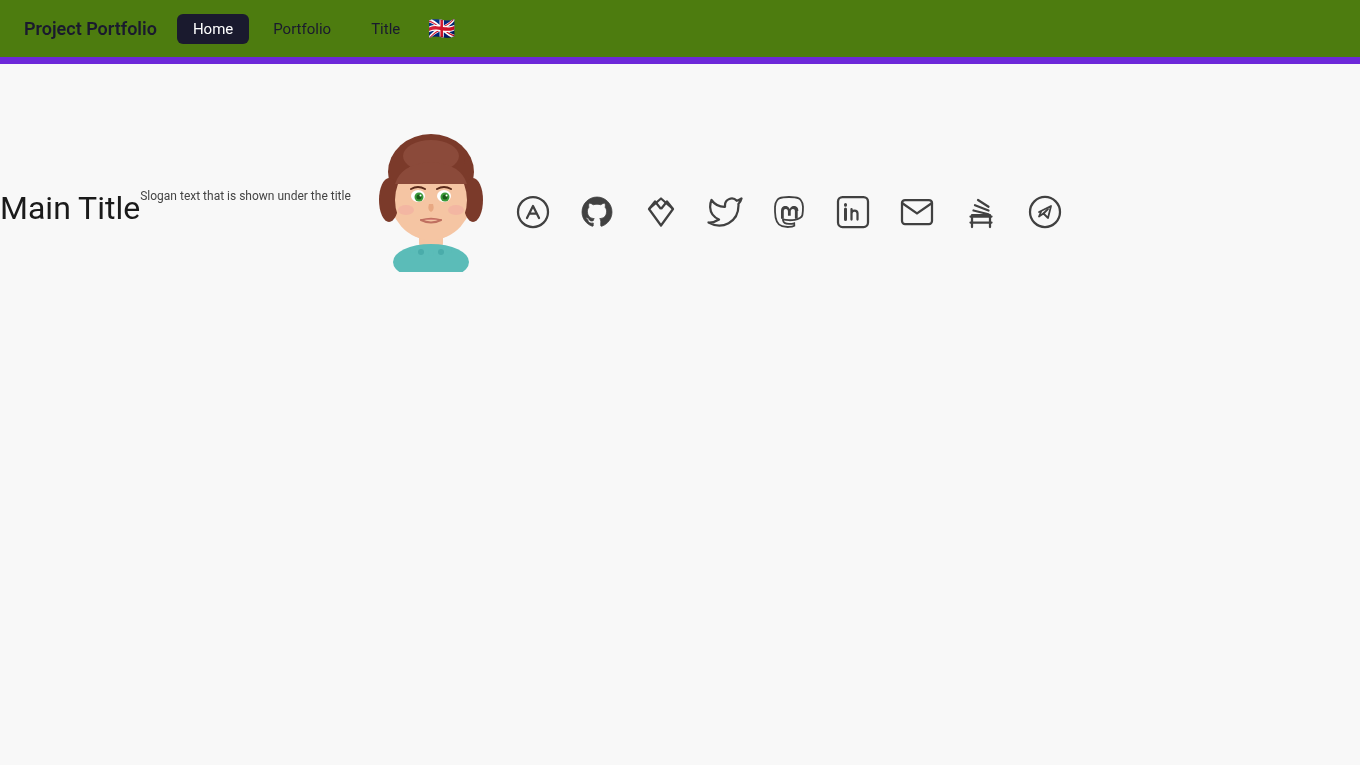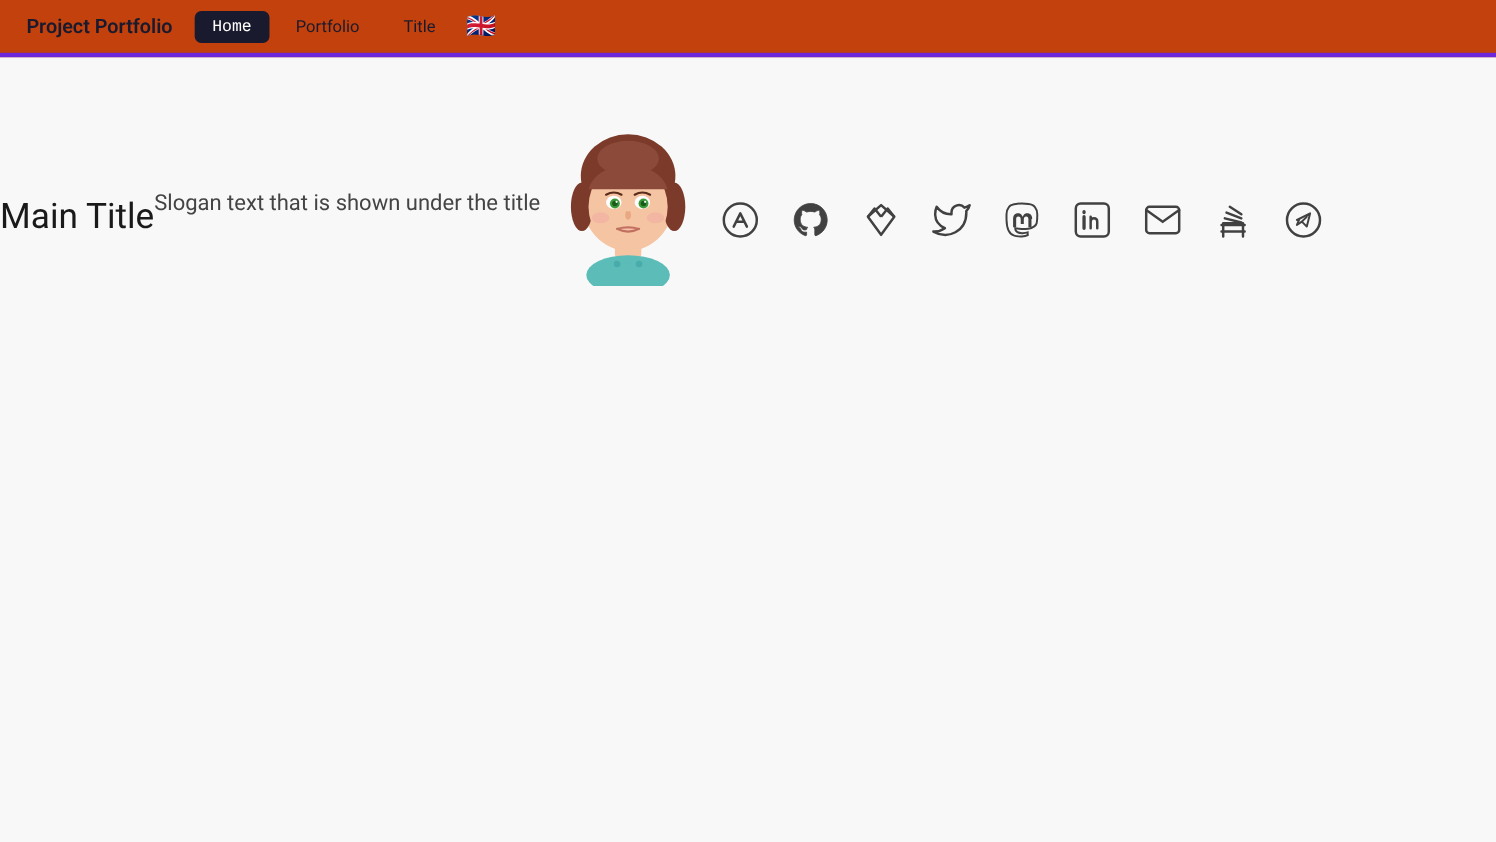--- a/index.html
+++ b/index.html
@@ -5,26 +5,26 @@
     * { margin: 0; padding: 0; box-sizing: border-box; }
 
     body {
       font-family: -apple-system, BlinkMacSystemFont, 'Segoe UI', Roboto, sans-serif;
       background: #f8f8f8;
       min-height: 765px;
     }
 
     
     nav {
-      background: #c2410c;
-      border-bottom: 4px solid #6d28d9;
+      background: #4d7c0f;
+      border-bottom: 7px solid #6d28d9;
       display: flex;
       align-items: center;
       padding: 0 24px;
-      height: 52px;
+      height: 64px;
       gap: 8px;
     }
 
     .nav-brand {
       font-size: 18px;
       font-weight: 600;
       color: #1a1a2e;
       margin-right: 12px;
     }
 
@@ -33,21 +33,20 @@
       border-radius: 6px;
       font-size: 15px;
       cursor: pointer;
       color: #1a1a2e;
       text-decoration: none;
     }
 
     .nav-item.active {
       background: #1a1a2e;
       color: #fff;
-      font-family: Liberation Mono, monospace;
     }
 
     .nav-flag {
       margin-left: 4px;
       font-size: 22px;
     }
 
     
     main {
       display: flex;
@@ -58,21 +57,21 @@
 
     .main-title {
       font-size: 32px;
       font-weight: 400;
       color: #1a1a1a;
       text-align: center;
       margin-bottom: 8px;
     }
 
     .slogan {
-      font-size: 20px;
+      font-size: 12px;
       color: #444;
       text-align: center;
       margin-bottom: 32px;
     }
 
     
     .avatar-container {
       width: 160px;
       height: 160px;
       margin-bottom: 40px;

